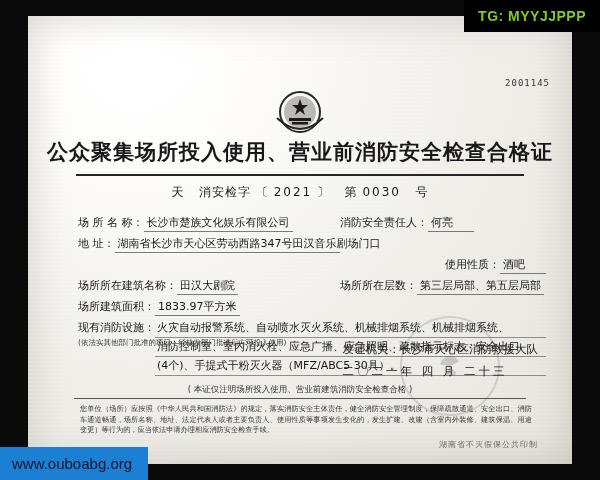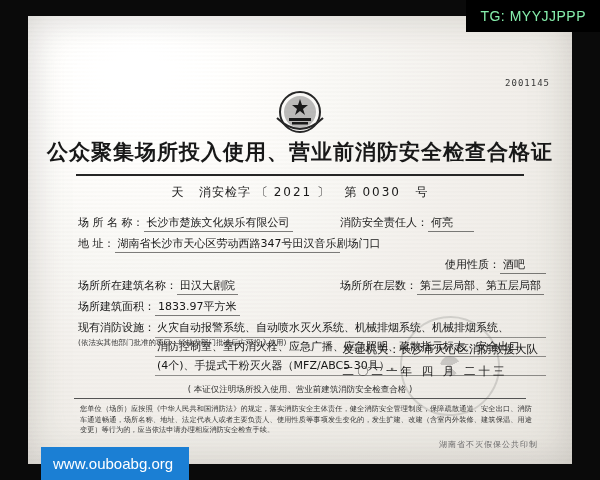--- a/index.html
+++ b/index.html
@@ -203,37 +203,36 @@
       conic-gradient(from 0deg, rgba(80,80,80,0.5) 0 20%, transparent 20% 40%, rgba(80,80,80,0.5) 40% 60%, transparent 60% 80%, rgba(80,80,80,0.5) 80% 100%);
     border-radius: 50%;
   }
 
   
   .tg-badge {
     position: absolute;
     right: 0;
     top: 0;
     background: #000;
-    color: #86efac;
+    color: #84cc16;
     font-size: 14px;
-    font-weight: normal;
+    font-weight: bold;
     padding: 8px 14px;
     letter-spacing: 0.5px;
     font-family: "Liberation Sans", sans-serif;
   }
   .url-badge {
     position: absolute;
     left: 0;
     bottom: 0;
     background: #1b7fd4;
-    color: #ffffff;
+    color: #0f172a;
     font-size: 15px;
     padding: 8px 16px 8px 12px;
     font-family: "Liberation Sans", sans-serif;
-    margin-left: 41px;
   }
 </style>
 </head>
 <body>
 
 <div id="page">
 
   <div class="paper">
 
     <div class="serial">2001145</div>

